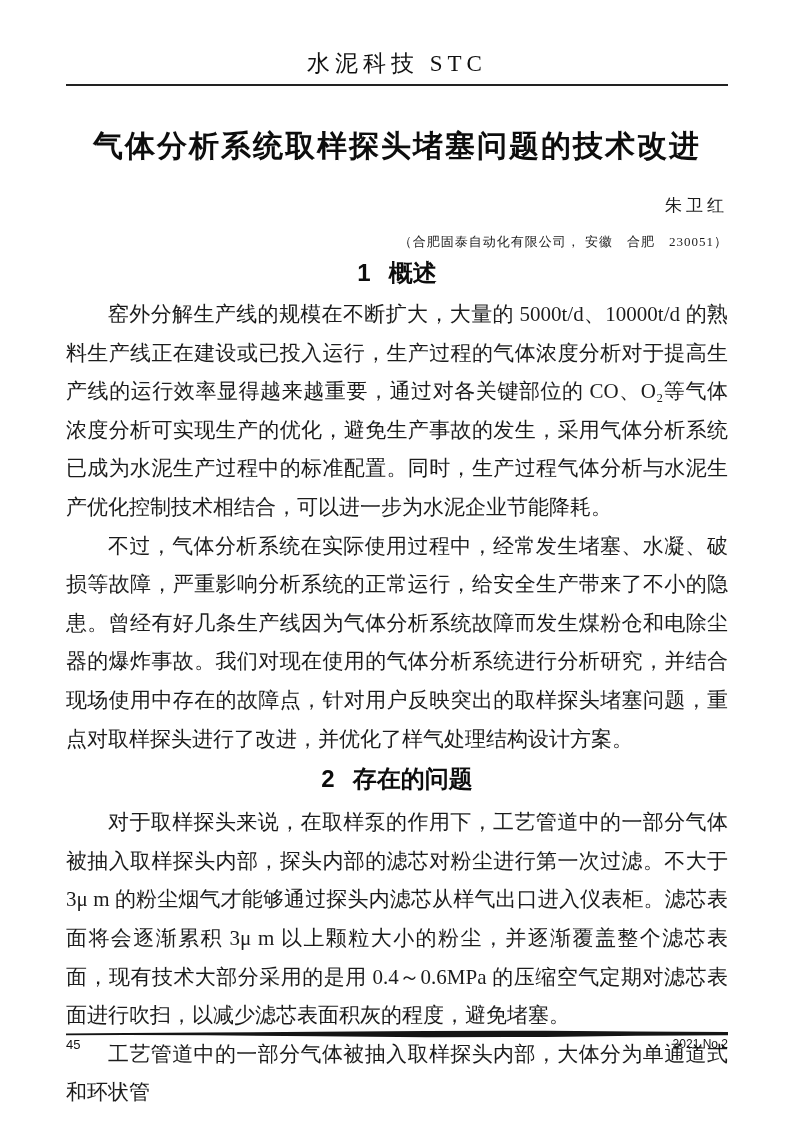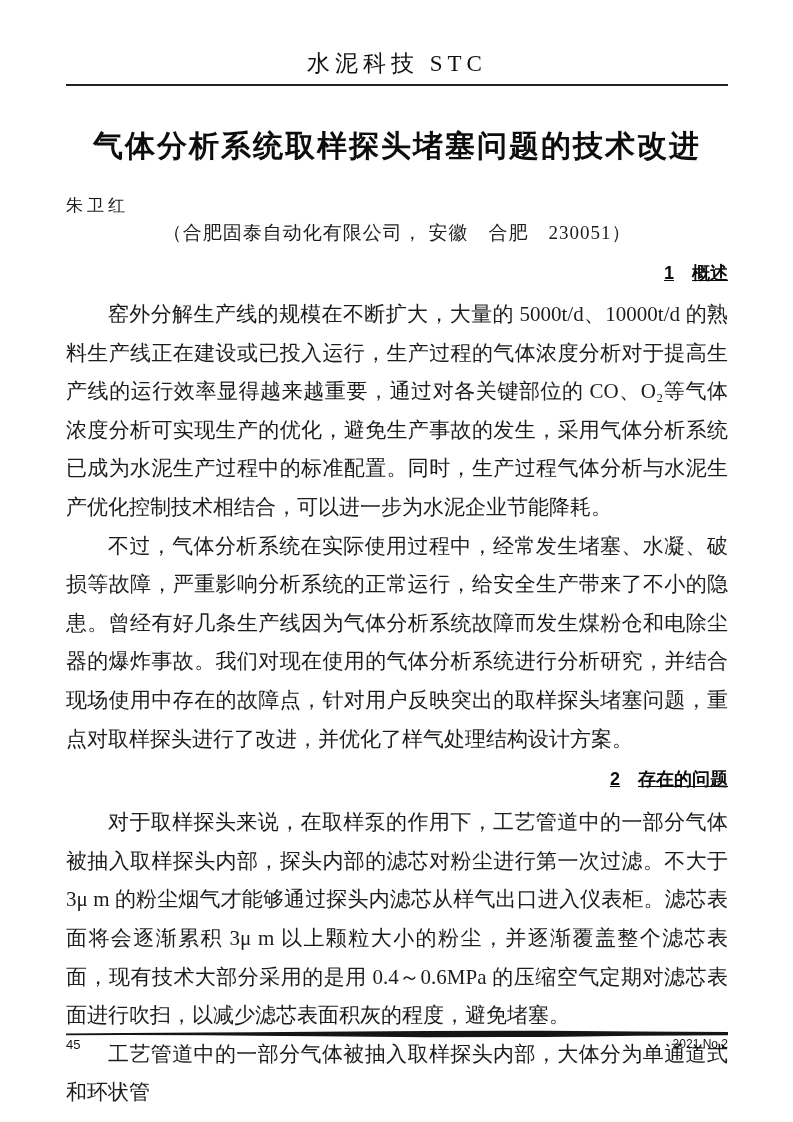--- a/index.html
+++ b/index.html
@@ -37,46 +37,45 @@
     text-align: center;
     font-family: Liberation Serif, serif;
     font-weight: bold;
     font-size: 30px;
     letter-spacing: 2px;
     color: #0d0d0d;
     white-space: nowrap;
   }
   .author-name {
     top: 194px;
-    text-align: left;
+    text-align: right;
     font-size: 17px;
     letter-spacing: 4px;
   }
   .author-affiliation {
-    top: 220px;
-    text-align: center;
-    font-size: 19px;
+    top: 233px;
+    text-align: right;
+    font-size: 13px;
     letter-spacing: 1px;
   }
   
   .article-body {
     top: 258px;
     font-size: 21px;
     line-height: 38.6px;
     text-align: justify;
   }
   .section-heading {
     font-family: "Liberation Sans", sans-serif;
     font-weight: bold;
-    font-size: 18px;
+    font-size: 24px;
     line-height: 30px;
     margin: 0 0 7px 0;
-    text-align: right;
+    text-align: center;
     color: #0d0d0d;
-    text-decoration: underline;
   }
   .section-heading .heading-number { margin-right: 18px; }
   .section-heading.second { margin-top: 6px; margin-bottom: 9px; }
   .article-body p {
     text-indent: 2em;
     margin: 0;
   }
   
   .footer-rule {
     position: absolute;

